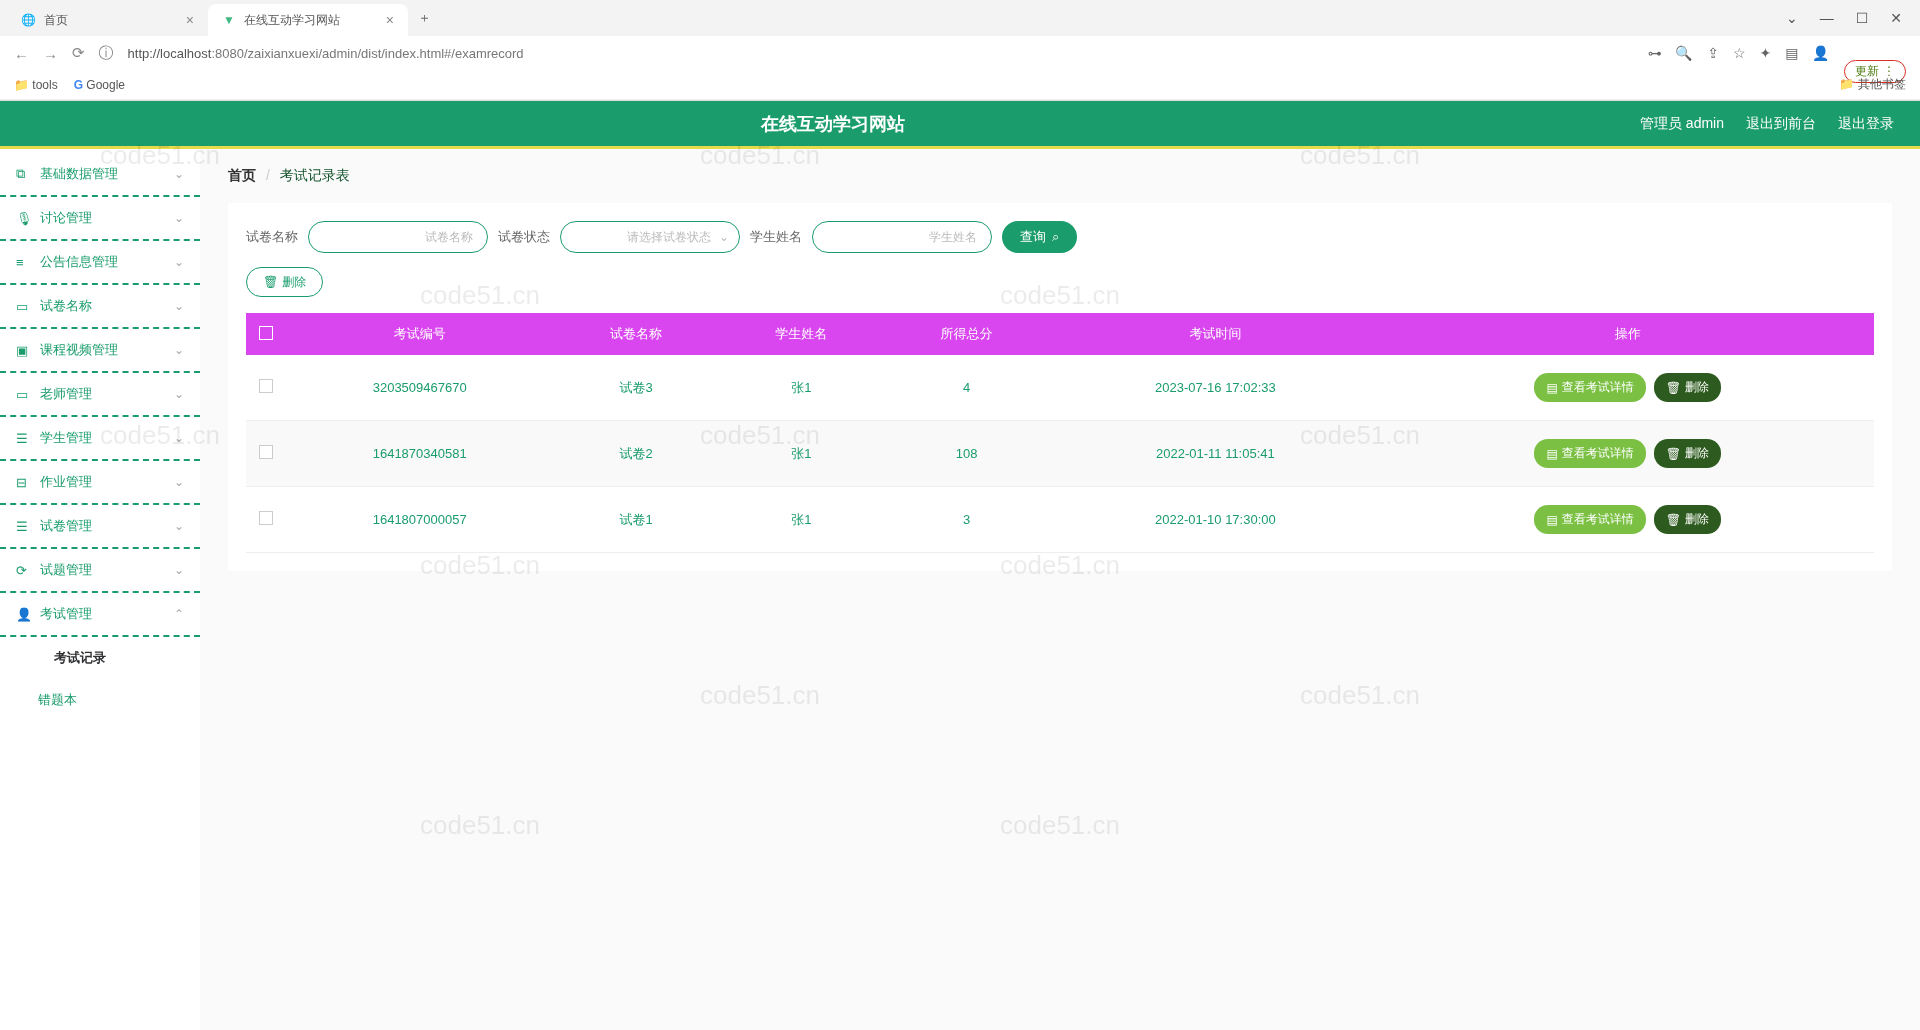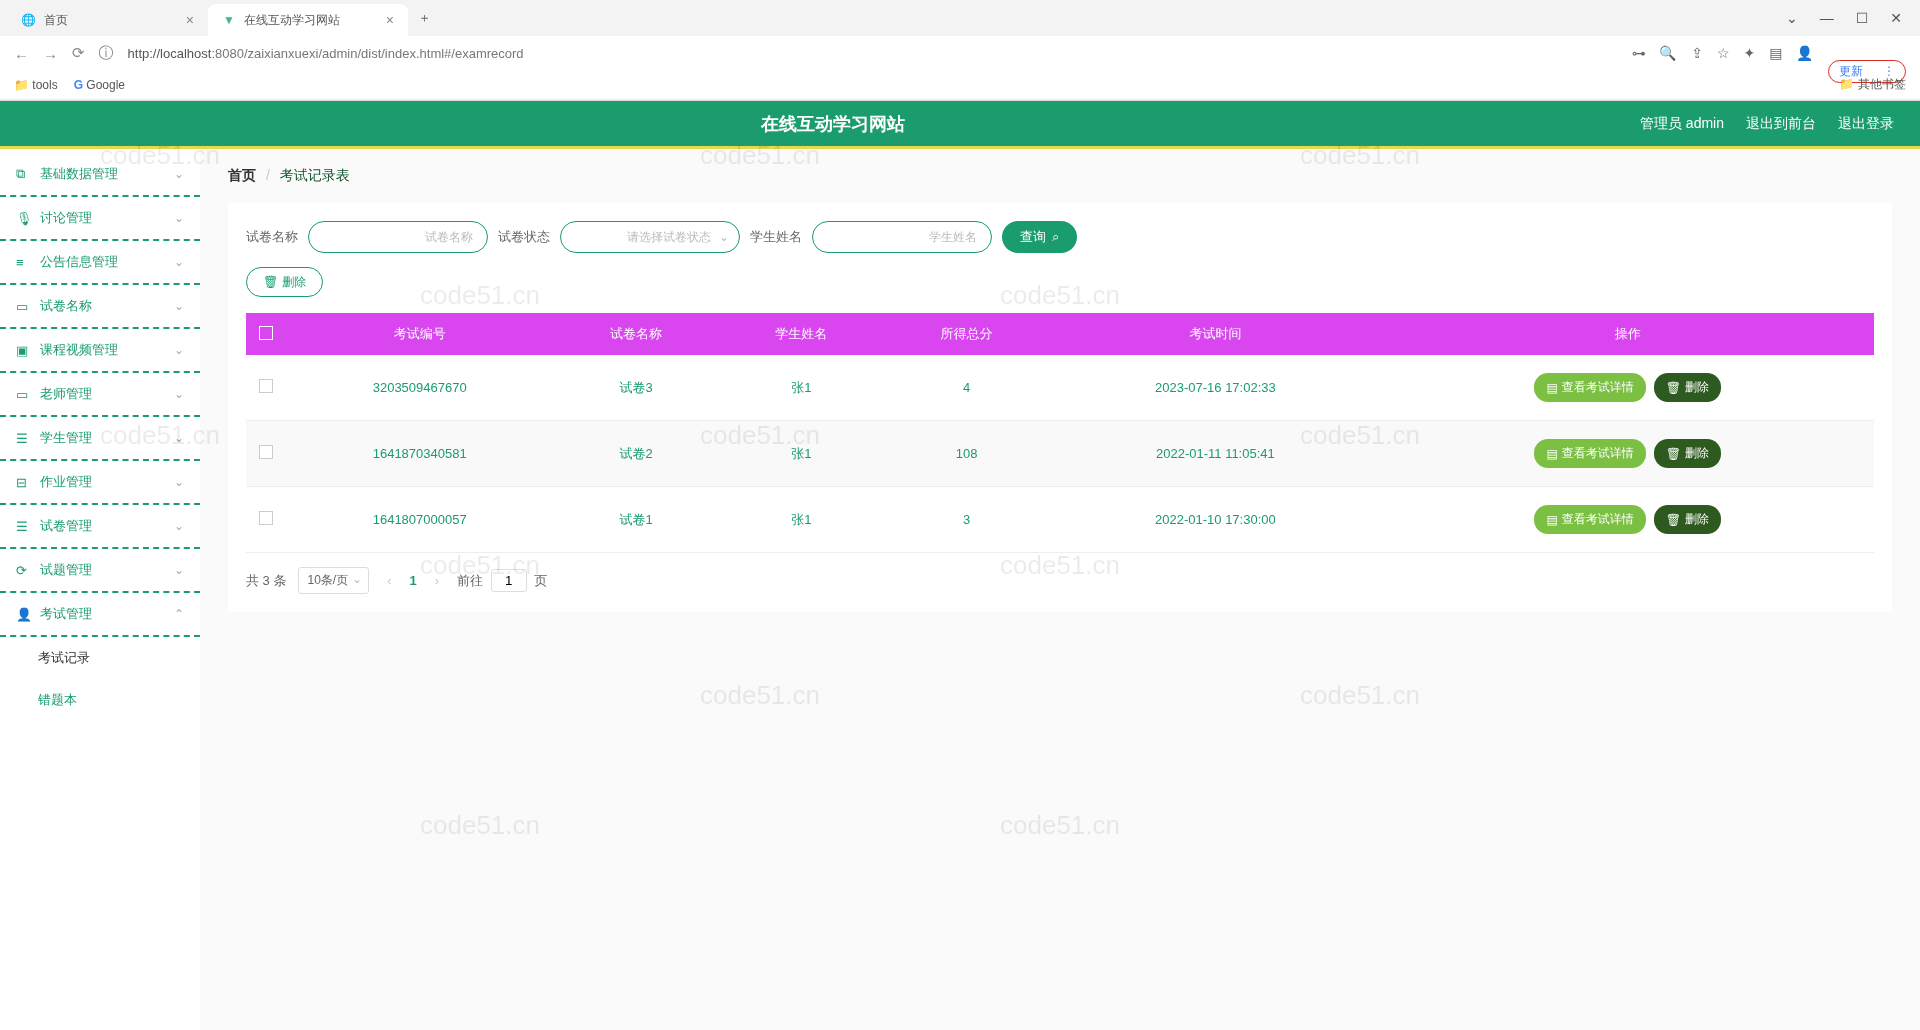--- a/index.html
+++ b/index.html
@@ -12,39 +12,39 @@
 .tab.active { background: #fff; }
 .tab .favicon { width: 14px; height: 14px; display: inline-flex; align-items: center; justify-content: center; font-size: 12px; }
 .tab .close { margin-left: auto; color: #888; font-size: 14px; }
 .window-controls { margin-left: auto; display: flex; gap: 22px; padding-right: 18px; color: #555; font-size: 14px; }
 .addr-bar { display: flex; align-items: center; height: 34px; padding: 0 14px; gap: 14px; background: #fff; }
 .addr-bar .nav-icon { color: #888; font-size: 15px; }
 .url-box { flex: 1; font-size: 13px; color: #555; }
 .url-box .host { color: #555; }
 .url-box .path { color: #777; }
 .addr-right { display: flex; gap: 14px; align-items: center; color: #666; font-size: 14px; }
-.update-btn { border: 1px solid #d93025; color: #3b82f6; border-radius: 14px; padding: 2px 10px; font-size: 12px; display: flex; align-items: center; gap: 20px; margin-top: 36px; }
+.update-btn { border: 1px solid #d93025; color: #4d7c0f; border-radius: 14px; padding: 2px 10px; font-size: 12px; display: flex; align-items: center; gap: 4px; margin-top: 36px; }
 .bookmarks { display: flex; align-items: center; height: 30px; padding: 0 14px; gap: 16px; background: #fff; border-bottom: 1px solid #eee; font-size: 12px; color: #555; }
 .bookmarks .right { margin-left: auto; display: flex; align-items: center; gap: 6px; }
 .folder-icon { color: #f0b429; }
 .g-icon { font-weight: bold; }
 
 
 .app-header { background: #1a9c6c; border-bottom: 3px solid #e6d94a; color: #fff; height: 48px; display: flex; align-items: center; padding: 0 26px; }
 .app-title { flex: 1; text-align: center; font-size: 18px; font-weight: bold; }
 .app-links { display: flex; gap: 22px; font-size: 14px; }
 
 
 .app-body { display: flex; min-height: calc(100vh - 148px); }
 .sidebar { width: 200px; background: #fff; padding-top: 4px; }
 .side-item { display: flex; align-items: center; padding: 12px 16px; color: #1a9c6c; font-size: 13px; border-bottom: 2px dashed #1a9c6c; gap: 10px; position: relative; }
 .side-item .icn { width: 14px; display: inline-block; }
 .side-item .chev { margin-left: auto; color: #aaa; font-size: 12px; }
 .side-sub { padding: 12px 16px 12px 38px; color: #303133; font-size: 13px; }
-.side-sub.current { font-weight: 400; }
+.side-sub.current { font-weight: 700; margin-left: 16px; }
 .side-sub.link { color: #1a9c6c; }
 
 
 .main { flex: 1; padding: 18px 28px; background: #fafafa; }
 .breadcrumb { font-size: 14px; margin-bottom: 18px; }
 .breadcrumb .home { color: #333; font-weight: 600; }
 .breadcrumb .sep { color: #ccc; margin: 0 6px; }
 .breadcrumb .cur { color: #14532d; }
 
 .panel { background: #fff; padding: 18px; border-radius: 2px; }
@@ -288,32 +288,20 @@
     <td>
                   <div class="row-actions">
       <button class="btn-view"><span>▤</span>查看考试详情</button>
       <button class="btn-del"><span>🗑</span>删除</button>
     </div>
                 </td>
               </tr>
             </tbody>
       </table>
 
-      <div class="pagination">
-        <span>共 3 条</span>
-        <span class="page-select">10条/页</span>
-        <span class="page-nav">‹</span>
-        <span class="page-num">1</span>
-        <span class="page-nav">›</span>
-        <span class="page-goto">
-          <span>前往</span>
-          <input value="1" style="">
-          <span>页</span>
-        </span>
-      </div>
     </div>
   </div>
 </div>
 
 <div class="watermark" style="top:140px;left:100px">code51.cn</div>
 <div class="watermark" style="top:140px;left:700px">code51.cn</div>
 <div class="watermark" style="top:140px;left:1300px">code51.cn</div>
 <div class="watermark" style="top:280px;left:420px">code51.cn</div>
 <div class="watermark" style="top:280px;left:1000px">code51.cn</div>
 <div class="watermark" style="top:420px;left:100px">code51.cn</div>

